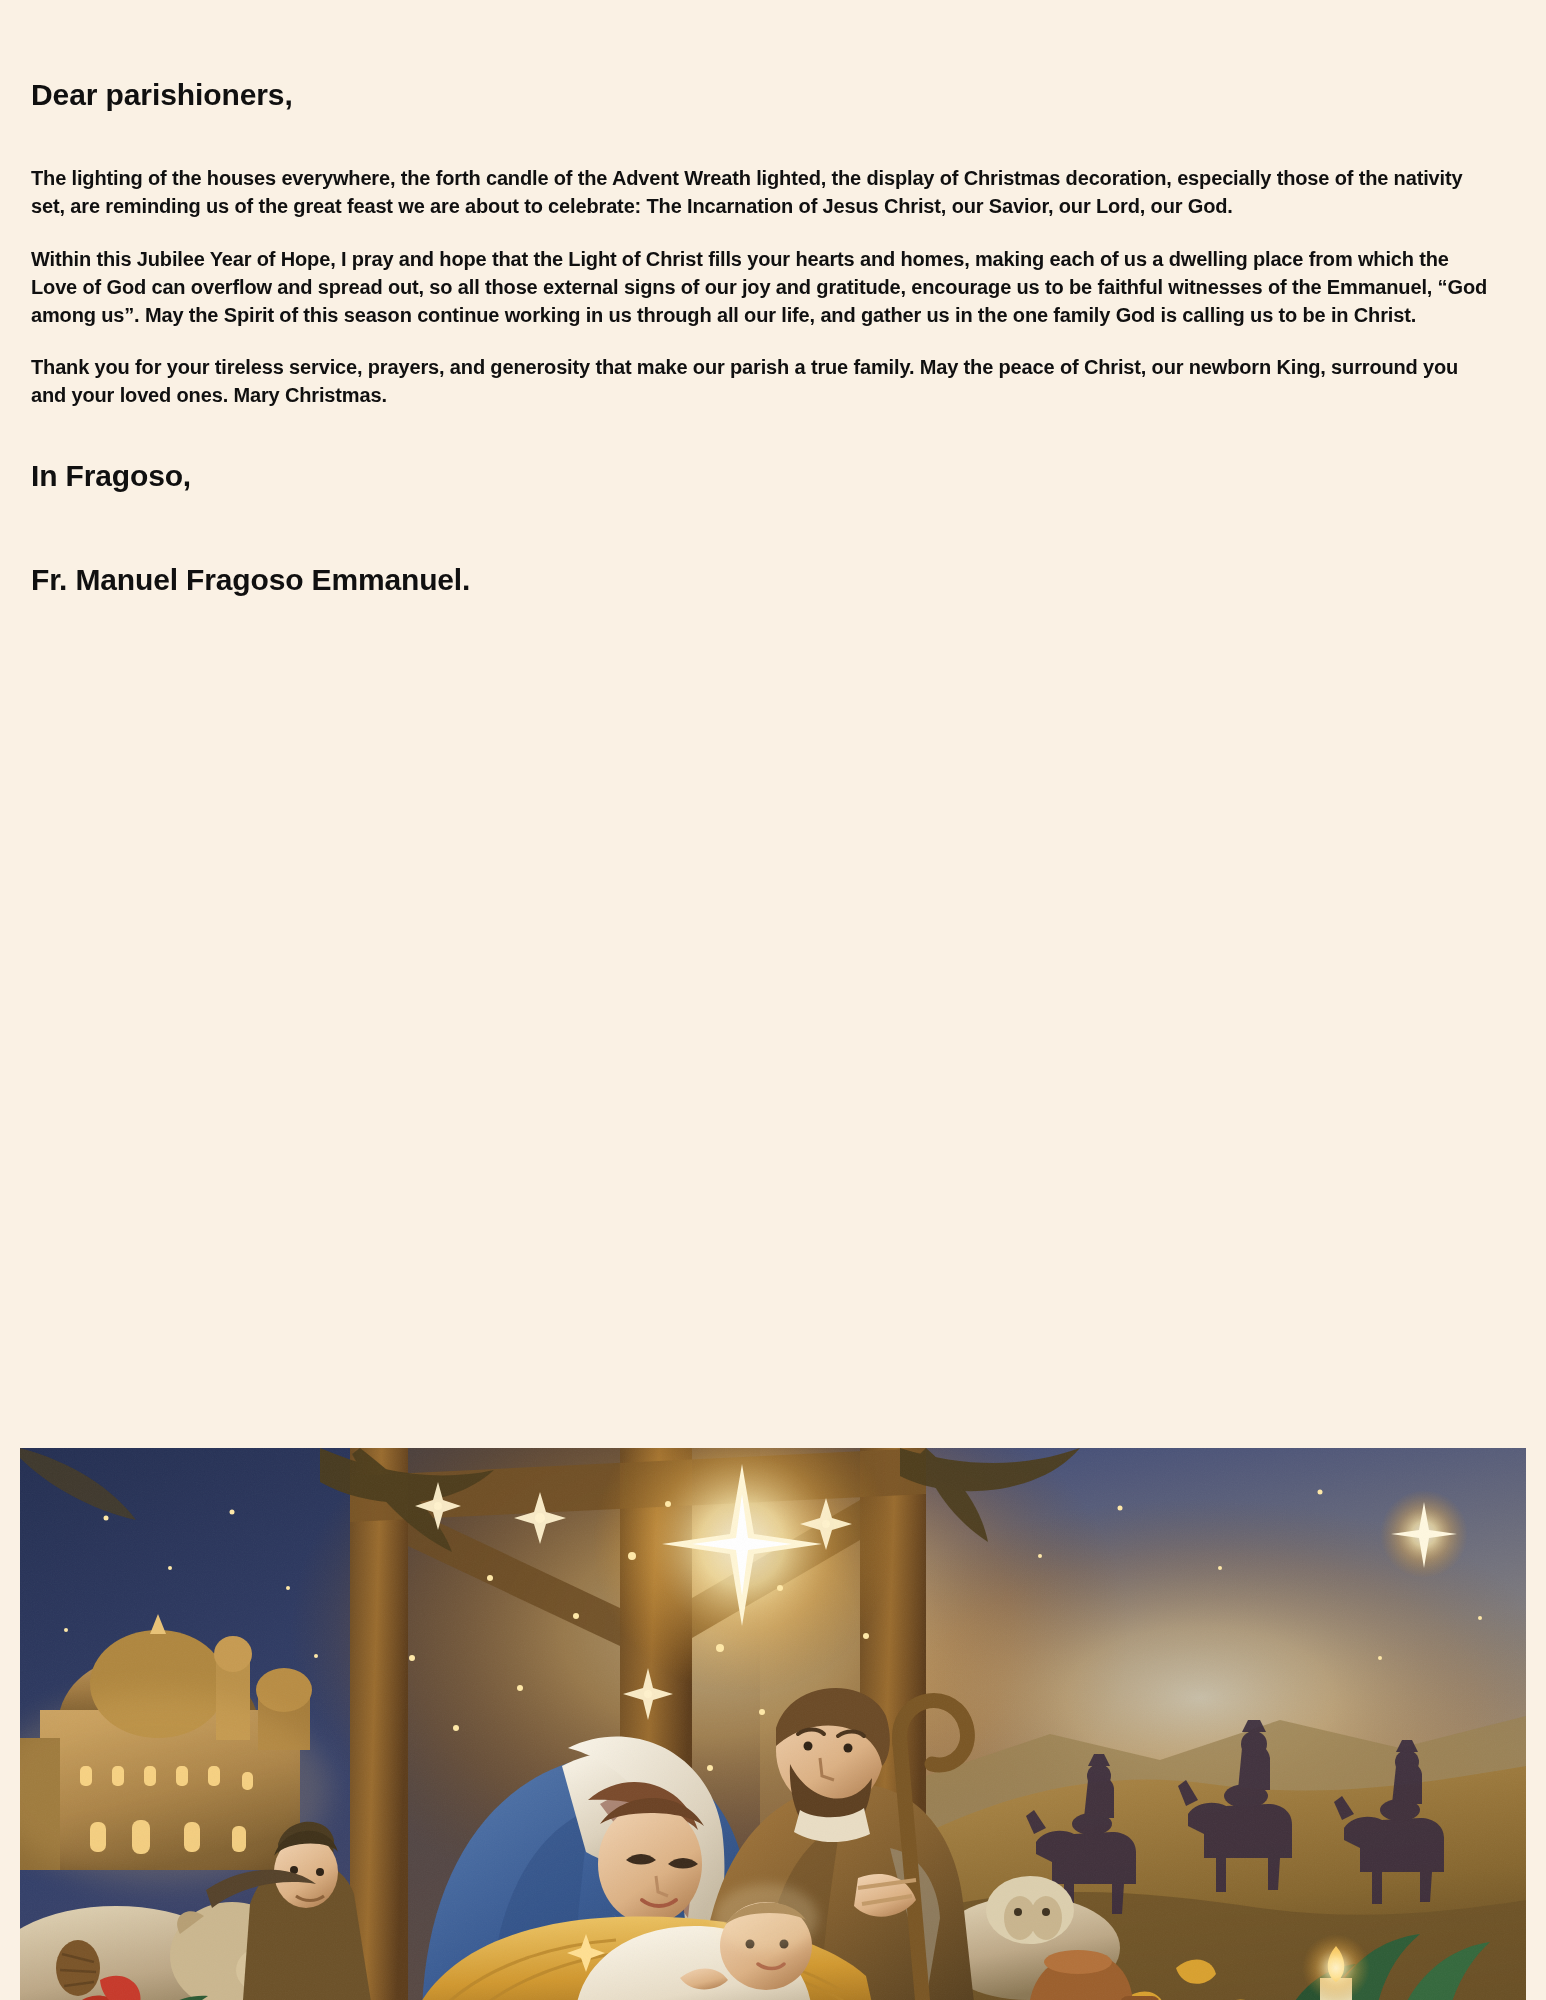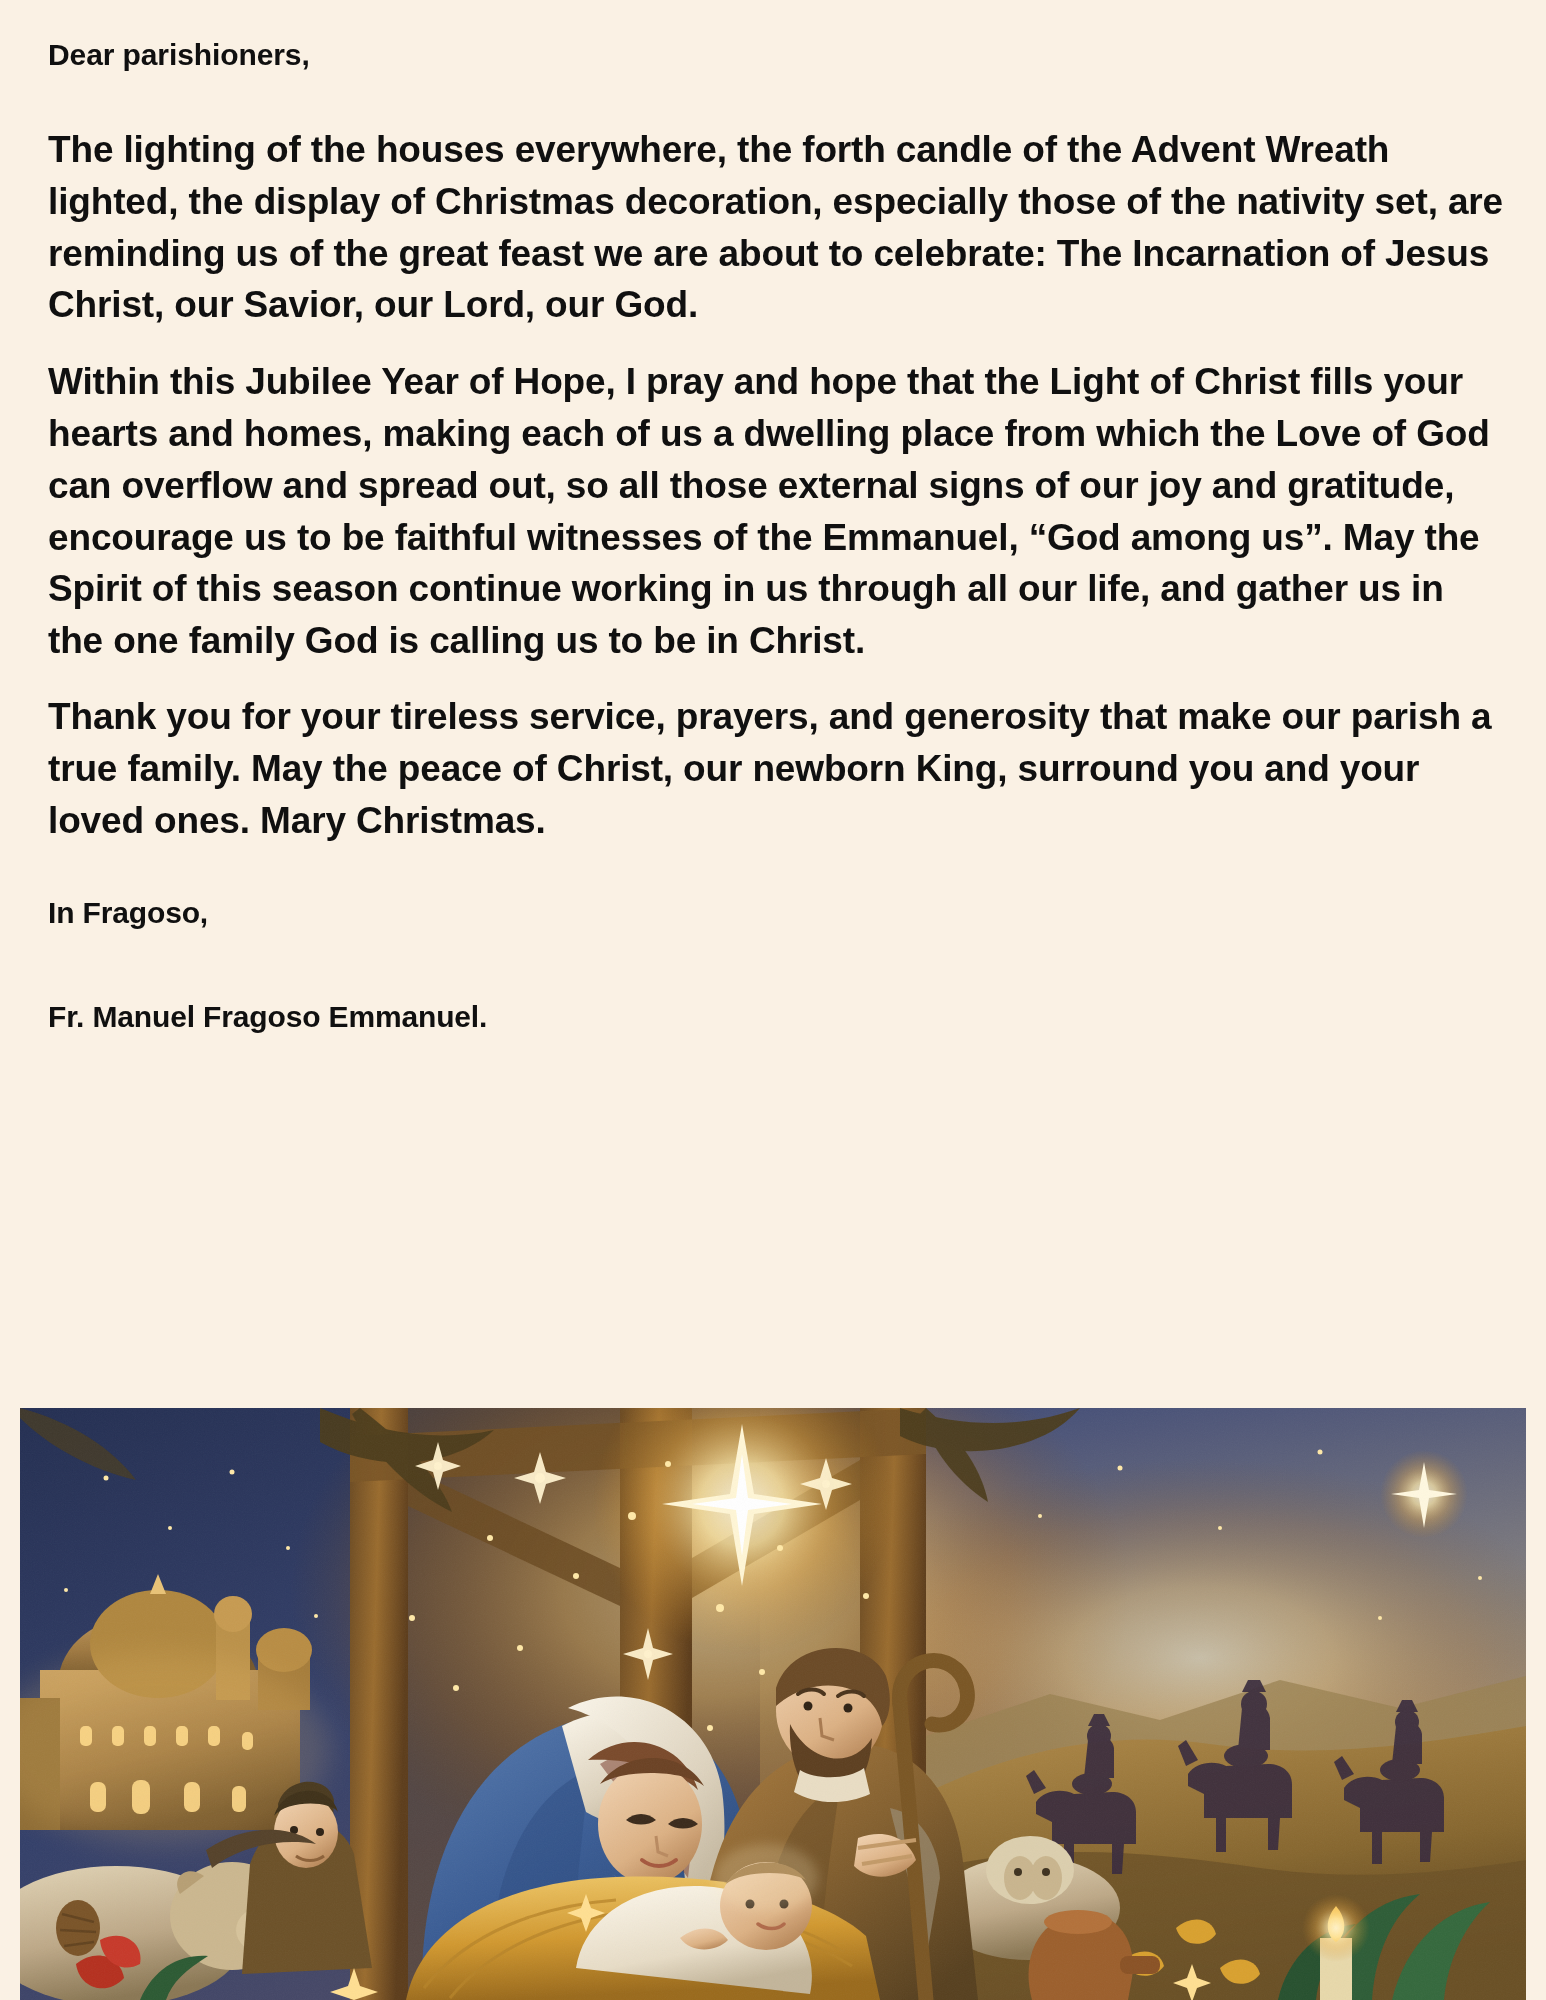--- a/index.html
+++ b/index.html
@@ -17,35 +17,36 @@
 
   .page {
     position: relative;
     width: 1546px;
     height: 2000px;
     background: #faf1e4;
     box-sizing: border-box;
   }
 
   .letter-body {
-    padding: 34px 40px 0 48px;
+    padding: 34px 40px 0 31px;
     box-sizing: border-box;
+    margin-top: 40px;
   }
 
   .salutation {
     font-size: 30px;
     font-weight: 700;
     line-height: 1.40;
     color: #101010;
     letter-spacing: -0.1px;
     margin: 0 0 48px 0;
   }
 
   .para {
-    font-size: 37px;
+    font-size: 20px;
     font-weight: 700;
     line-height: 1.40;
     color: #101010;
     letter-spacing: -0.15px;
     margin: 0 0 24px 0;
     max-width: 1460px;
   }
 
   .para.p1 { margin-bottom: 25px; }
 

